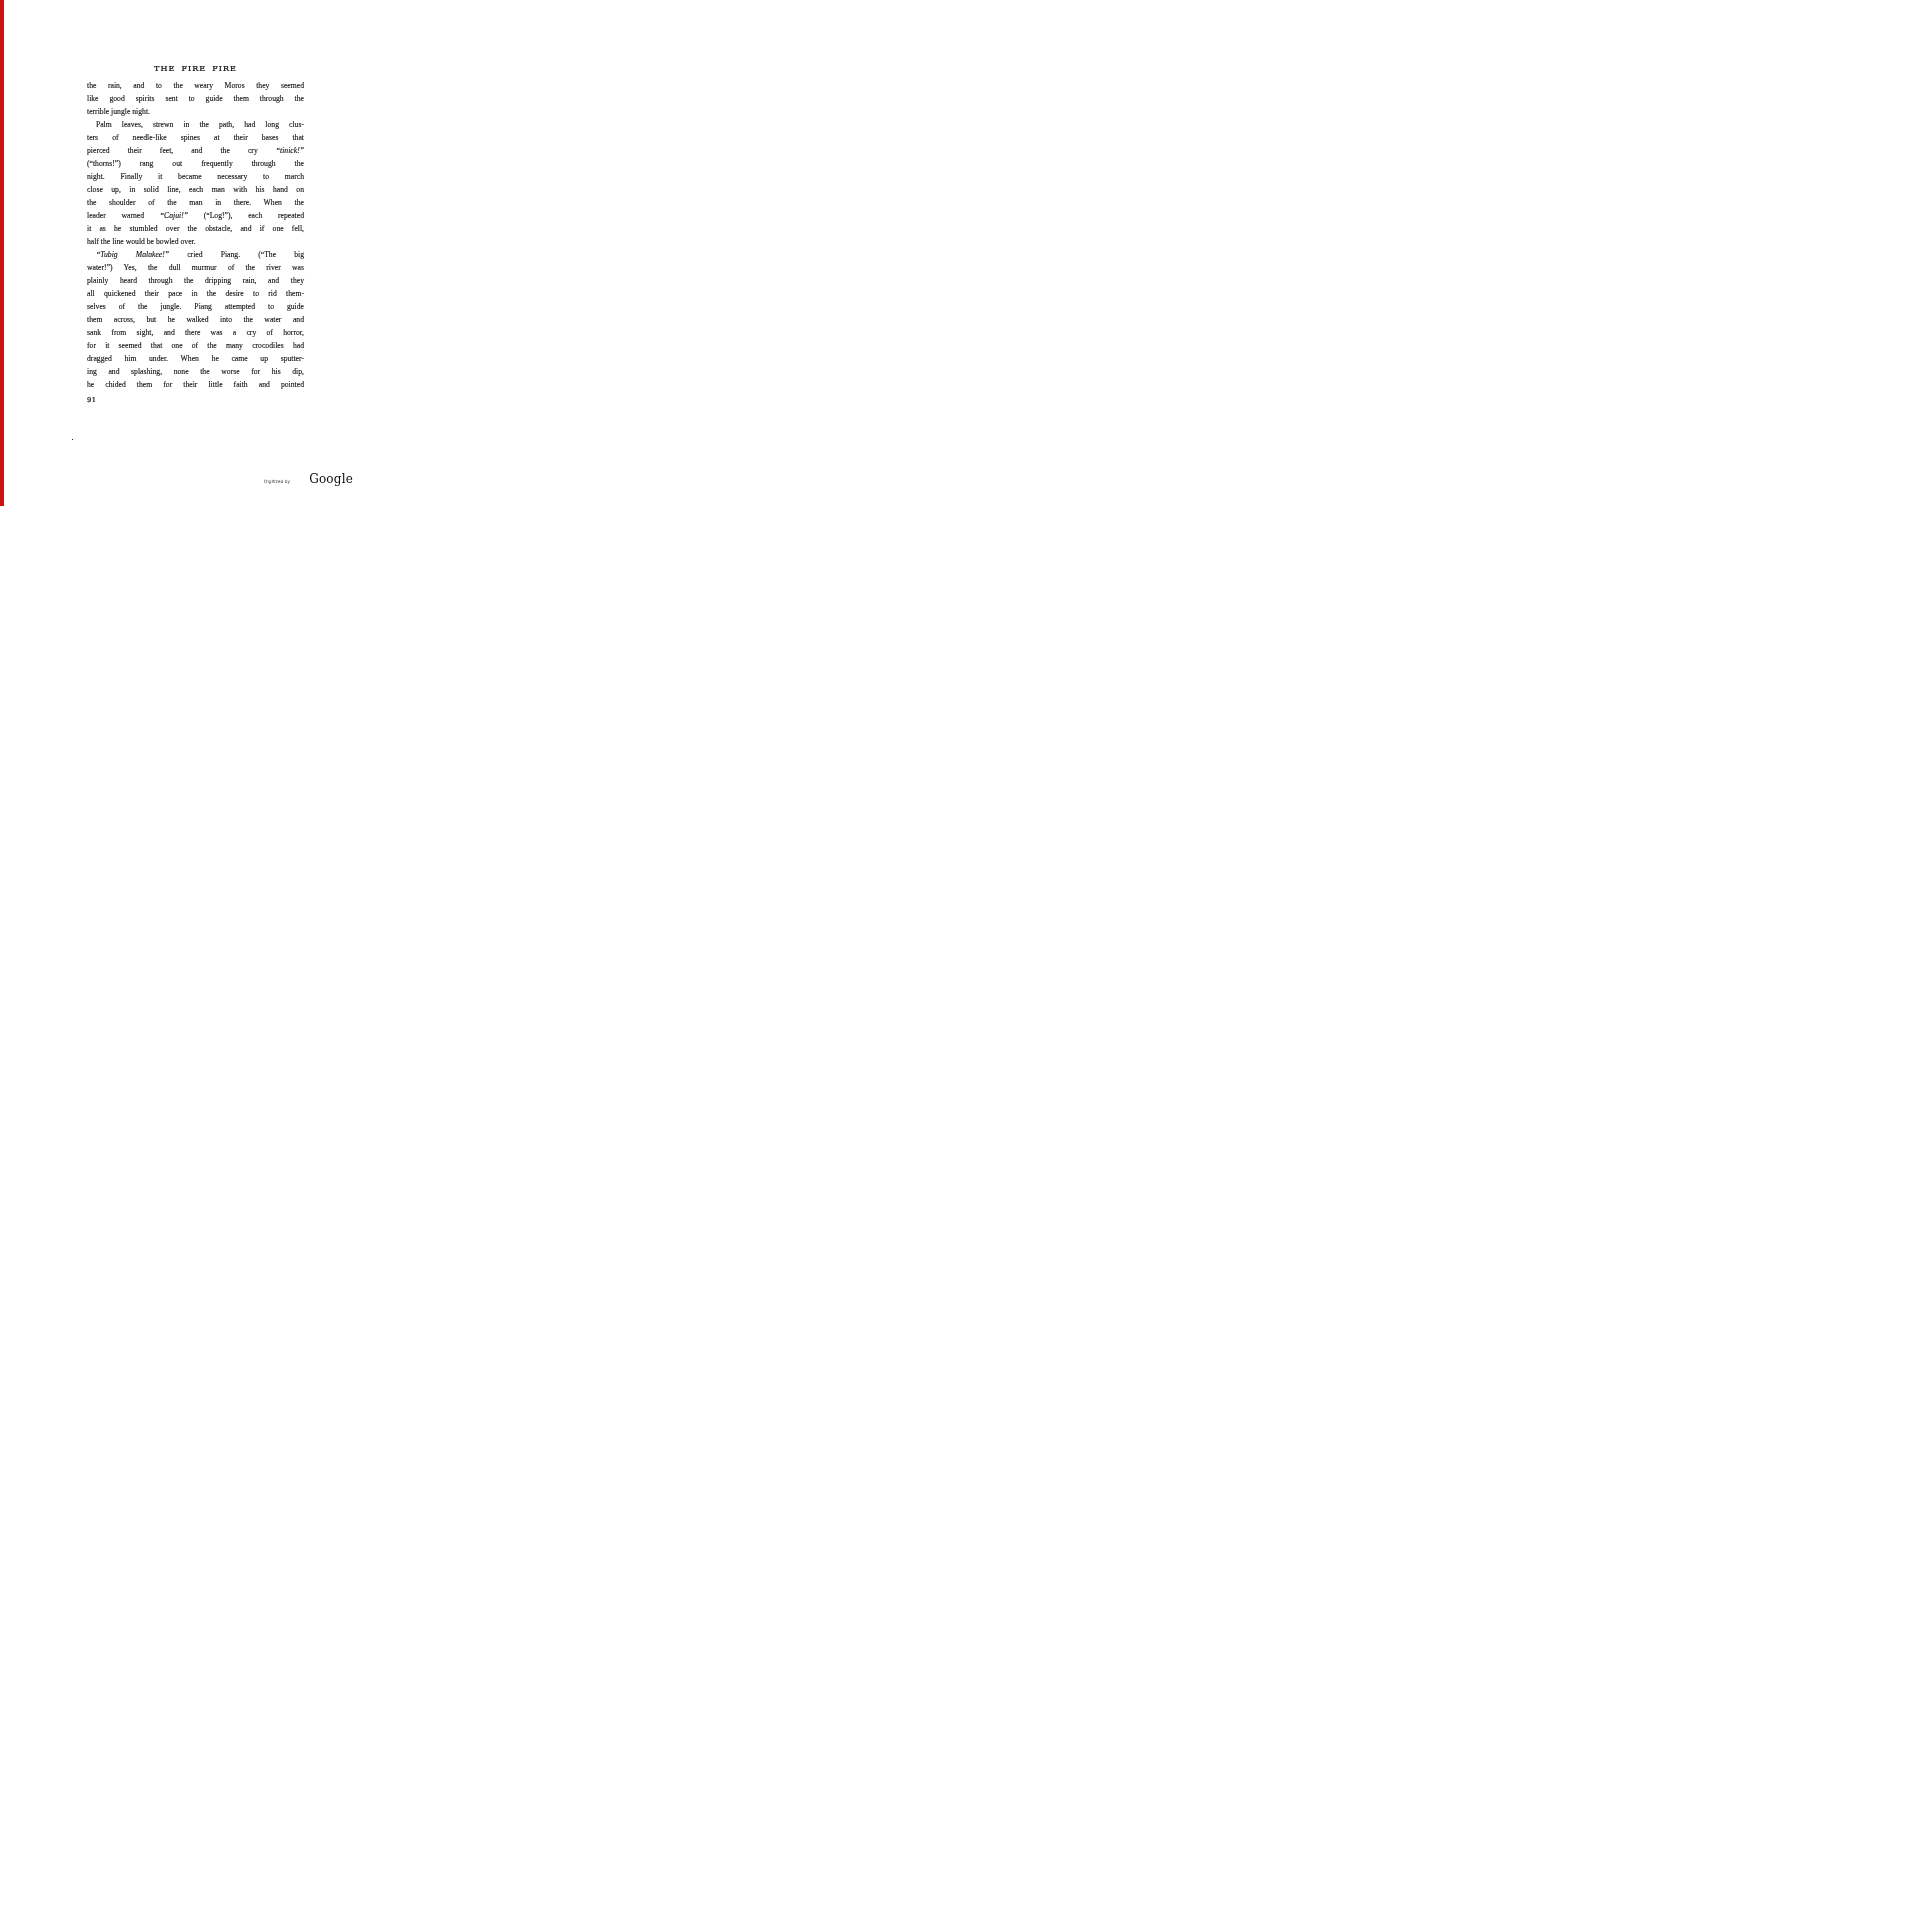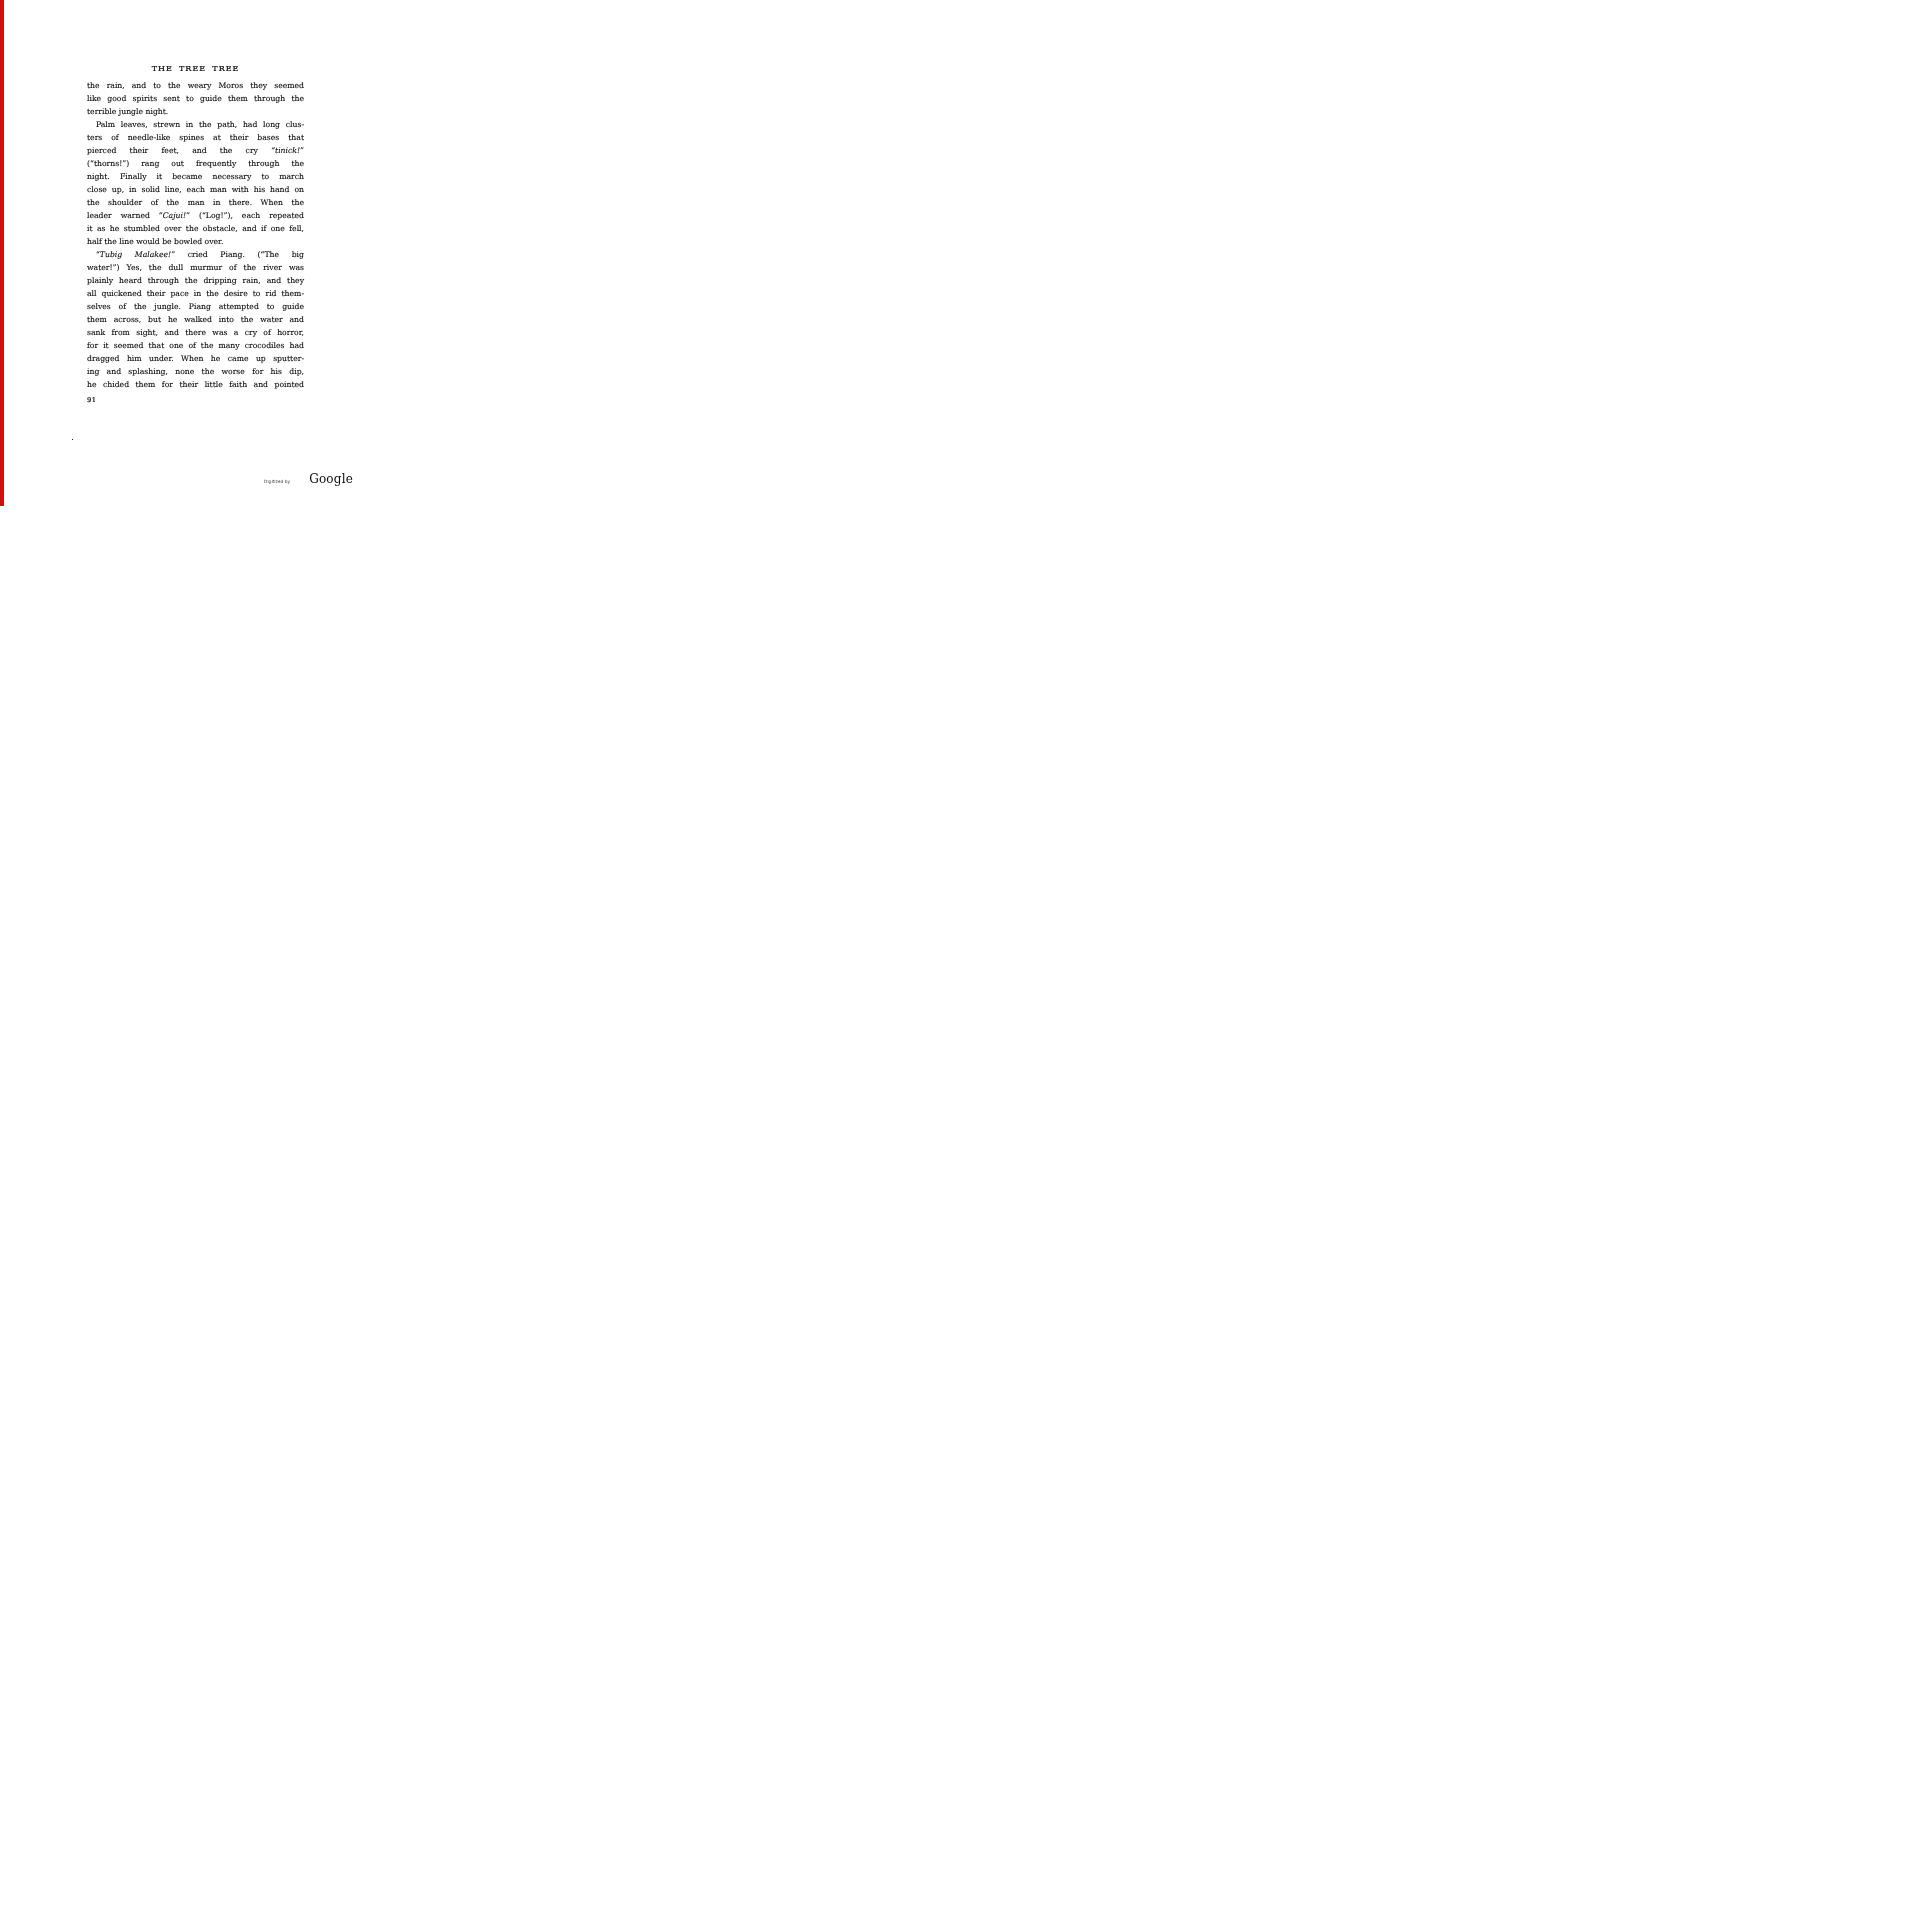--- a/index.html
+++ b/index.html
@@ -34,20 +34,21 @@
     left: 87px;
     top: 79px;
     width: 217px;
     font-size: 7.7px;
     line-height: 13px;
     -webkit-text-stroke: 0.1px currentColor;
   }
   .line {
     text-align: justify;
     text-align-last: justify;
+    font-family: Liberation Serif, serif;
   }
   .line.no-just { text-align-last: left; }
   .line.indent { text-indent: 8.9px; }
   .it { font-style: italic; }
   .page-number {
     position: absolute;
     top: 396px;
     left: 87px;
     width: 217px;
     text-align: left;
@@ -83,21 +84,21 @@
     color: #0d0d0d;
     letter-spacing: 0.2px;
   }
 </style>
 </head>
 <body>
 
 <div class="page">
   <div class="edge-strip" style="background: rgb(204, 17, 17);"></div>
 
-  <div class="title">THE TREE TREE</div>
+  <div class="title">THE FIRE FIRE</div>
 
   <div class="body-text">
       <div class="line"><span>the rain, and to the weary Moros they seemed</span></div>
       <div class="line"><span>like good spirits sent to guide them through the</span></div>
       <div class="line no-just"><span>terrible jungle night.</span></div>
       <div class="line indent"><span>Palm leaves, strewn in the path, had long clus-</span></div>
       <div class="line"><span>ters of needle-like spines at their bases that</span></div>
       <div class="line"><span>pierced their feet, and the cry </span><span class="it">“tinick!”</span></div>
       <div class="line"><span>(“thorns!”) rang out frequently through the</span></div>
       <div class="line"><span>night.  Finally it became necessary to march</span></div>

